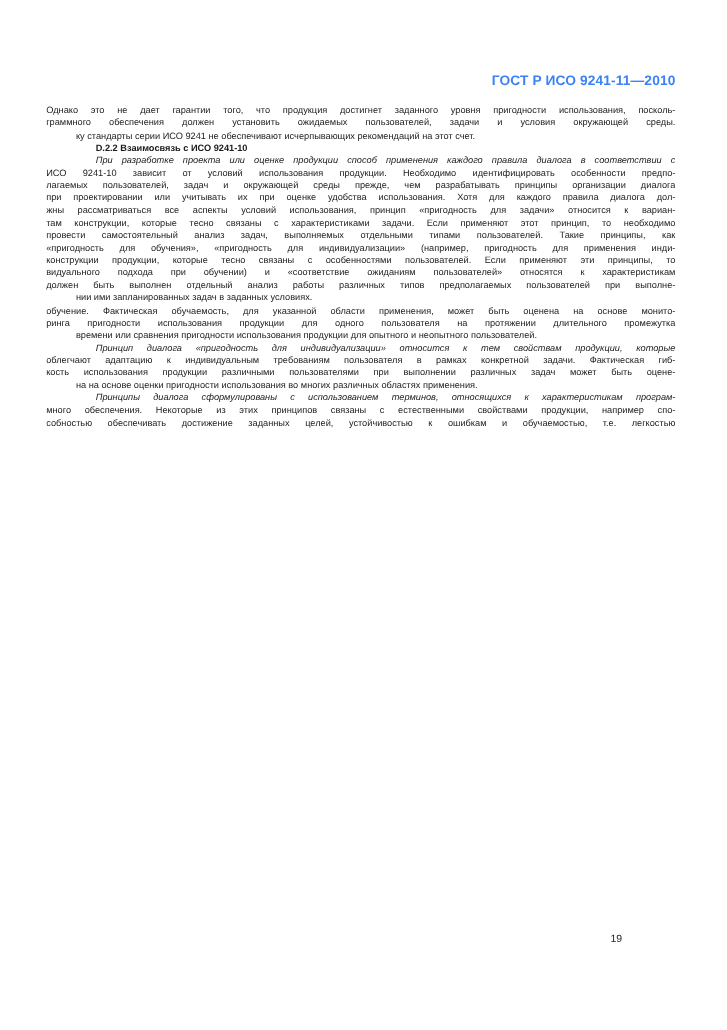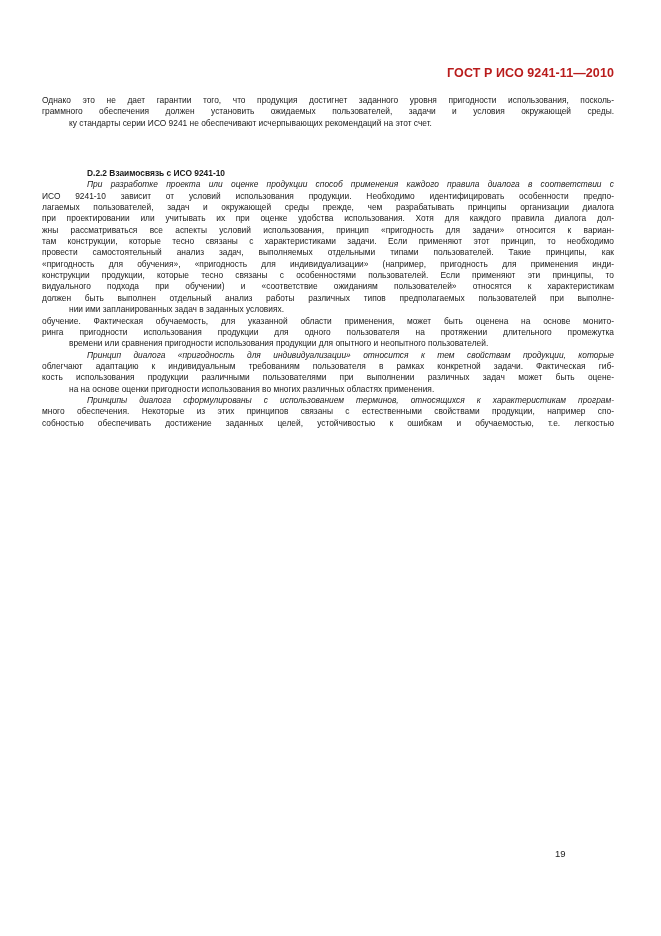--- a/index.html
+++ b/index.html
@@ -1,22 +1,22 @@
 <!DOCTYPE html>
 <html><head>
   <meta charset="utf-8">
   <style>
     html, body { margin: 0; padding: 0; background: #ffffff; }
     body { width: 661px; height: 936px; position: relative; overflow: hidden; font-family: "Liberation Sans", sans-serif; color: #1a1a1a; }
-    .header { position: absolute; top: 66px; right: 47px; font-size: 12.5px; font-weight: bold; color: #b91c1c; letter-spacing: 0.1px; }
+    .header { position: absolute; top: 66px; right: 47px; font-size: 12.5px; font-weight: bold; color: #3b82f6; letter-spacing: 0.1px; }
     .body-text { position: absolute; left: 42px; top: 95px; width: 572px; font-size: 8.4px; line-height: 11.35px; }
     .line { display: block; white-space: nowrap; text-align: justify; text-align-last: justify; height: 11.35px; overflow: hidden; }
     .line.last { text-align-last: left; margin-left: 27px; }
     .line.indent { padding-left: 45px; font-style: italic; }
-    .line.sub { padding-left: 45px; font-weight: bold; text-align-last: left; margin-top: 39px; }
+    .line.sub { padding-left: 45px; font-weight: bold; text-align-last: left; }
     .page-number { position: absolute; top: 848px; left: 555px; font-size: 9.5px; color: #222; }
   </style>
 </head>
 <body>
 
 <div class="header">ГОСТ Р ИСО 9241-11—2010</div>
 
 <div class="body-text">
   <span class="line">Однако это не дает гарантии того, что продукция достигнет заданного уровня пригодности использования, посколь-</span>
   <span class="line">граммного обеспечения должен установить ожидаемых пользователей, задачи и условия окружающей среды.</span>

